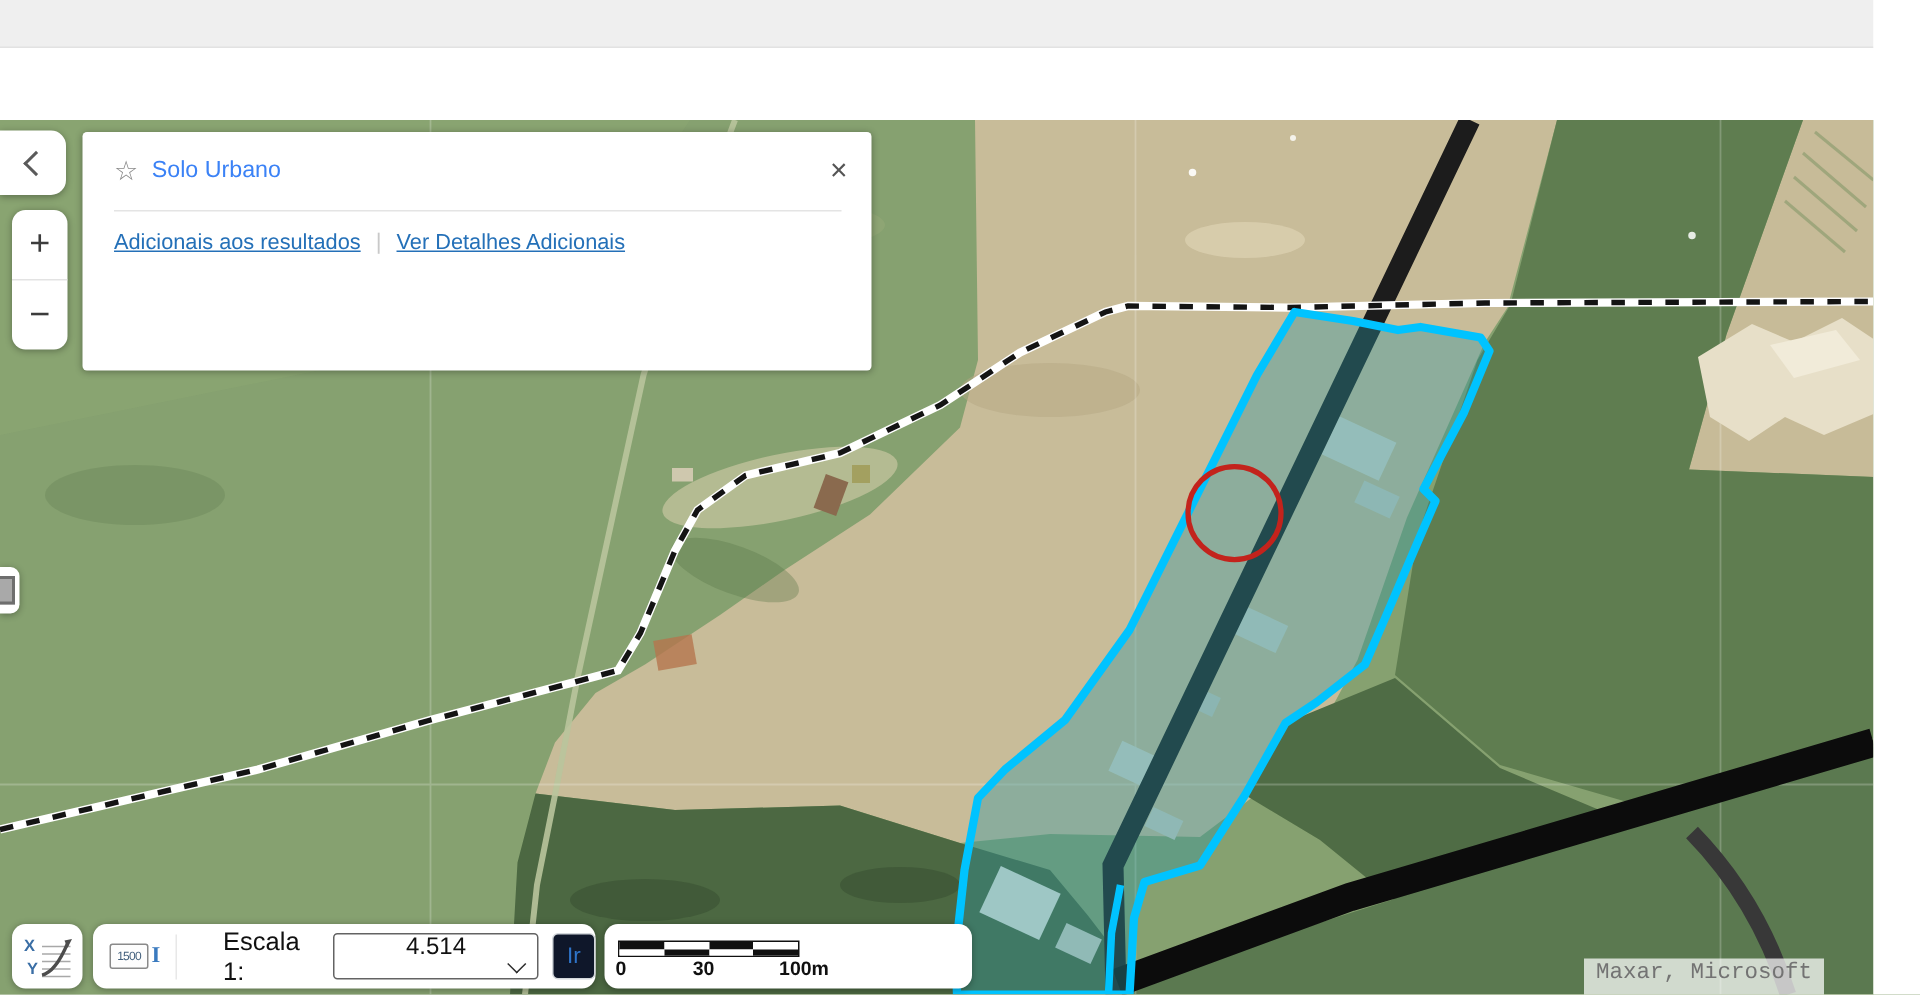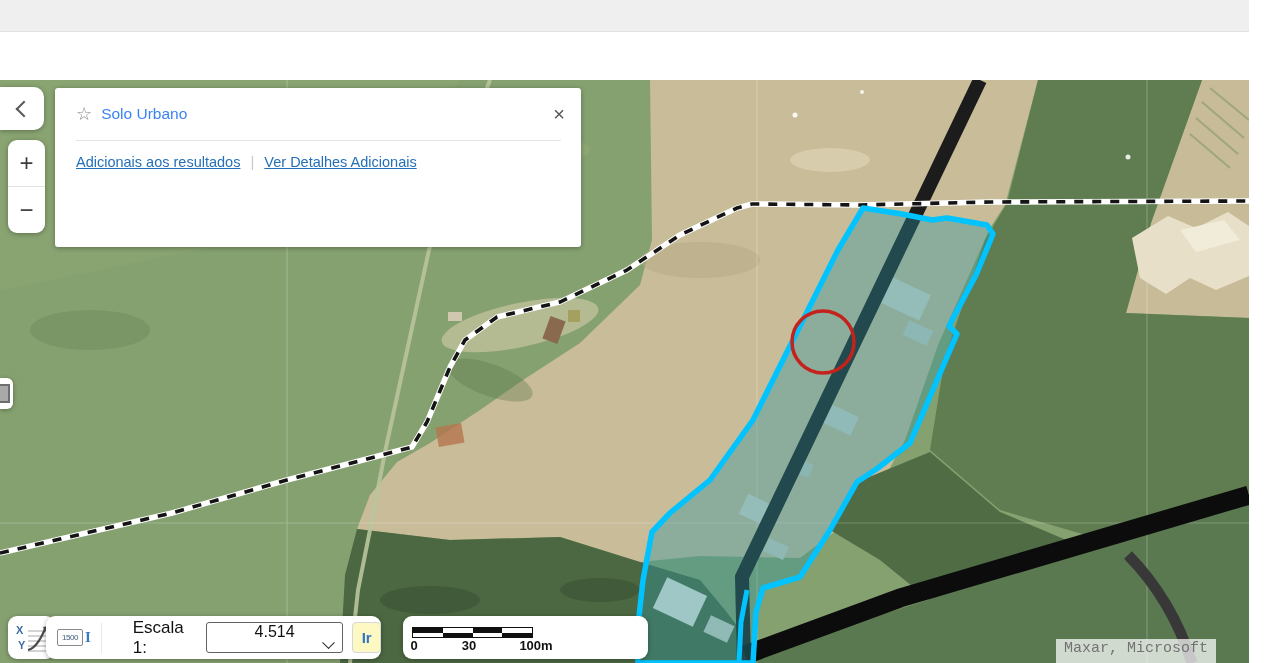--- a/index.html
+++ b/index.html
@@ -30,33 +30,33 @@
   .collapse{left:0;top:87px;width:44px;height:43px;border-radius:0 10px 10px 0;display:flex;align-items:center;justify-content:center;cursor:pointer;}
   .lchev{width:10px;height:10px;border-left:2px solid #5a5a5a;border-bottom:2px solid #5a5a5a;transform:rotate(45deg);margin-left:4px;}
   .zpanel{left:8px;top:140px;width:37px;height:93px;border-radius:9px;overflow:hidden;}
   .zbtn{width:100%;height:46px;display:flex;align-items:center;justify-content:center;font-size:24px;color:#3c3c3c;cursor:pointer;}
   .zbtn:first-child{border-bottom:1px solid #e3e3e3;}
   .minibtn{left:0;top:378px;width:13px;height:31px;border-radius:0 6px 6px 0;display:flex;align-items:center;cursor:pointer;}
   .minisq{width:8px;height:15px;background:#a9a9a9;border:2px solid #6e6e6e;margin-left:-2px;}
 
   
   .bbtn1{left:8px;top:616px;width:47px;height:43px;border-radius:9px;display:flex;align-items:center;justify-content:center;cursor:pointer;}
-  .bpanel2{left:46px;top:616px;width:335px;height:43px;border-radius:9px;display:flex;align-items:center;}
+  .bpanel2{left:62px;top:616px;width:335px;height:43px;border-radius:9px;display:flex;align-items:center;}
   .icon1500{margin-left:11px;display:flex;align-items:center;}
   .i1500box{width:24px;height:15px;border:1px solid #8a8a8a;border-radius:2px;font-size:8px;color:#44617e;
             display:flex;align-items:center;justify-content:center;letter-spacing:-0.5px;background:#fdfdfd;}
   .ibeam{font-family:"Liberation Serif",serif;font-weight:bold;font-size:15px;color:#3a7abf;margin-left:2px;line-height:1;}
   .vdiv{width:1px;height:30px;background:#e8e8e8;margin-left:10px;}
   .escala{margin-left:31px;font-size:17px;color:#111;}
   .sel{margin-left:11px;width:152px;height:31px;border:1.6px solid #636363;border-radius:3px;background:#fff;
        display:flex;align-items:center;padding:0 9px;font-size:16px;color:#111;box-sizing:border-box;cursor:pointer;flex-direction:column;}
   .vchev{margin-left:auto;width:8px;height:8px;border-right:1.8px solid #2a2a2a;border-bottom:1.8px solid #2a2a2a;
          transform:rotate(45deg) translate(-2px,-2px);}
-  .irbtn{margin-left:9px;width:32px;height:31px;background:#fef9c3;border:1px solid #d3d7db;border-radius:4px;
-         color:#2e74c9;font-size:15px;display:flex;align-items:center;justify-content:center;cursor:pointer;box-sizing:border-box;font-weight:bold;}
+  .irbtn{margin-left:9px;width:32px;height:31px;background:#0f172a;border:1px solid #d3d7db;border-radius:4px;
+         color:#2e74c9;font-size:15px;display:flex;align-items:center;justify-content:center;cursor:pointer;box-sizing:border-box;}
   .bpanel3{left:403px;top:616px;width:245px;height:43px;border-radius:9px;}
   .sbar{position:absolute;left:9px;top:11px;width:119px;height:9px;border:1px solid #101010;background:#fff;}
   .sbar div{position:absolute;width:25%;height:50%;}
   .sb-k{background:#101010;} .sb-w{background:#fff;}
   .slabel{position:absolute;top:22px;transform:translateX(-50%);font-size:13px;font-weight:bold;color:#101010;}
 
   .attrib{position:absolute;left:1056px;top:639px;background:rgba(255,255,255,.72);padding:1px 8px 16px;
           font-size:15px;color:#737373;z-index:7;white-space:nowrap;font-family:Liberation Mono, monospace;}
 </style>
 </head>

